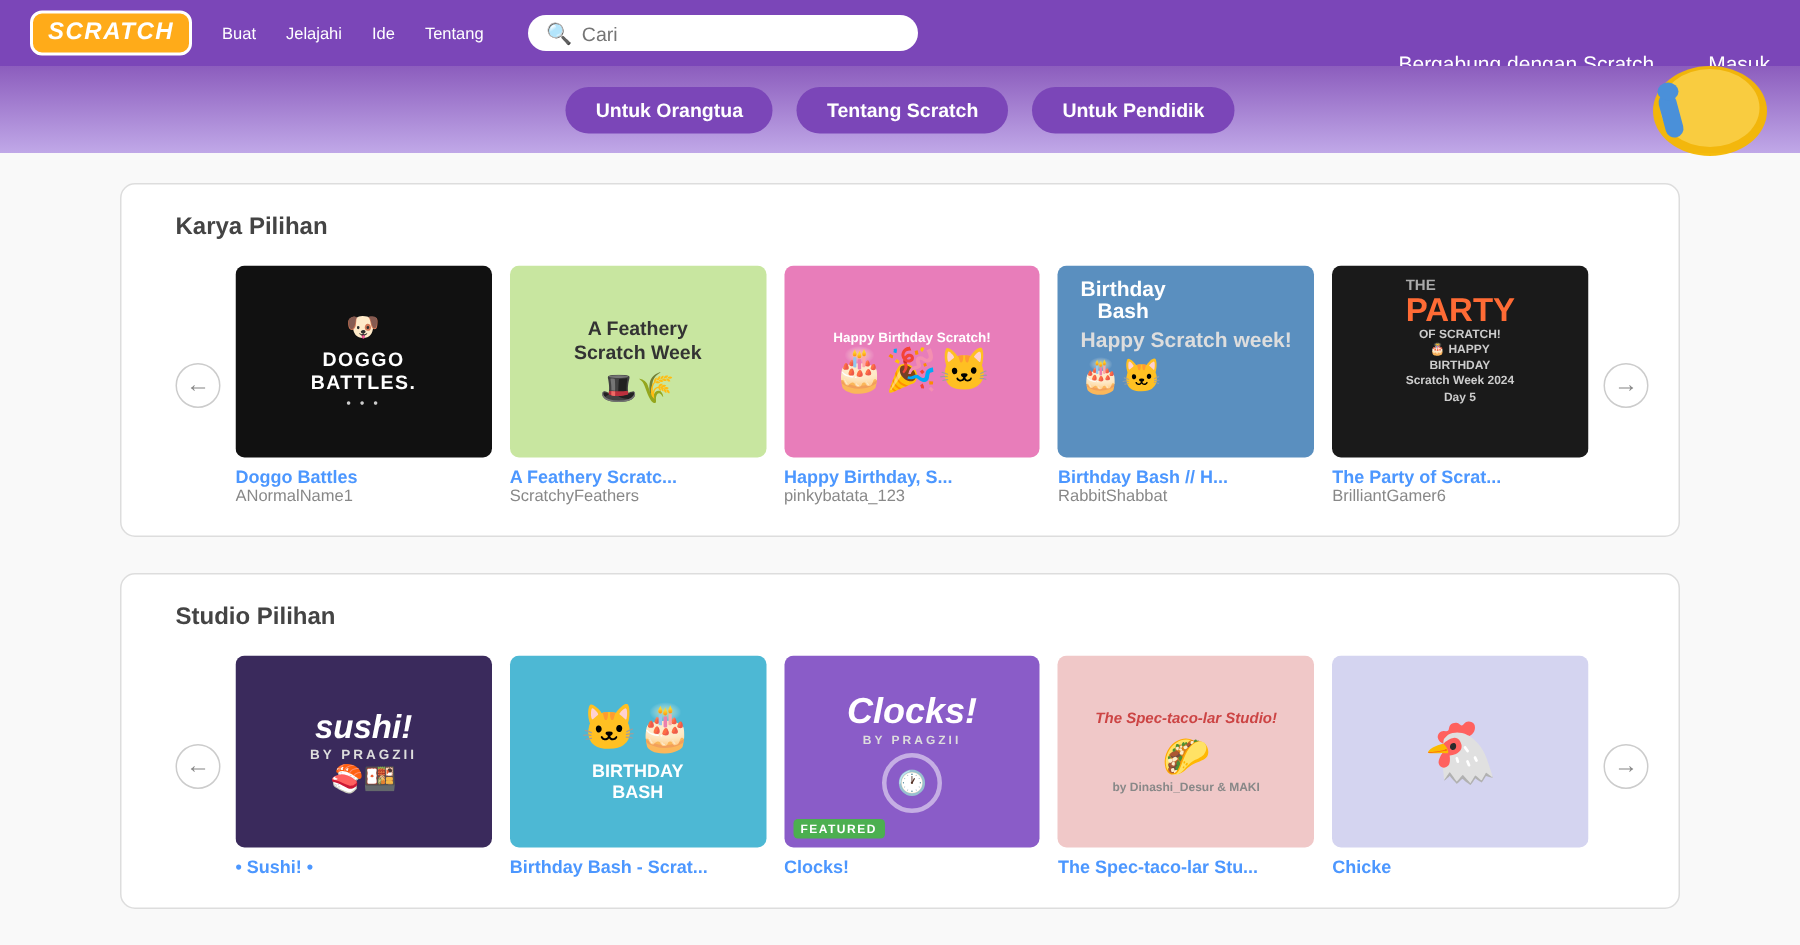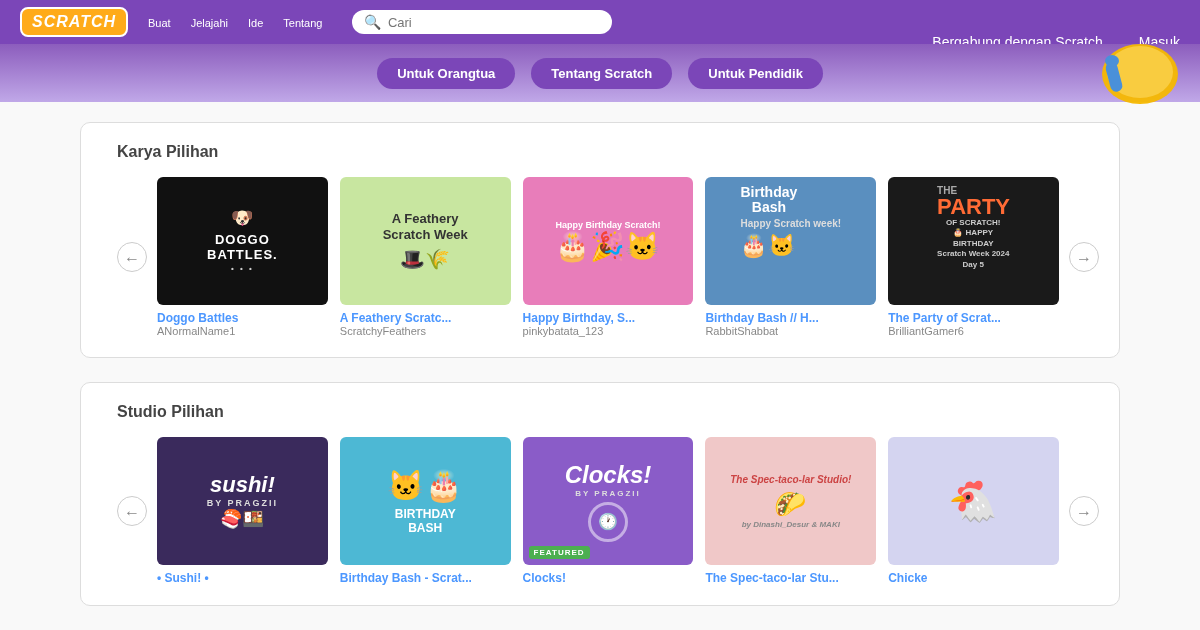--- a/index.html
+++ b/index.html
@@ -247,21 +247,21 @@
     .bbash-inner {
       display: flex;
       flex-direction: column;
       align-items: flex-start;
       justify-content: flex-start;
       height: 100%;
       padding: 8px;
       color: white;
     }
     .bbash-title { font-size: 14px; font-weight: 900; line-height: 1.1; }
-    .bbash-sub { font-size: 10px; color: #ddd; margin-top: 2px; }
+    .bbash-sub { font-size: 14px; color: #ddd; margin-top: 2px; }
 
     
     .party-inner {
       display: flex;
       flex-direction: column;
       align-items: flex-start;
       justify-content: flex-start;
       height: 100%;
       padding: 8px;
       color: white;
@@ -485,21 +485,21 @@
           </div>
           <div class="card-title">Clocks!</div>
         </div>
 
         <div class="card">
           <div class="card-thumb-wrap">
             <div class="card-thumb thumb-taco">
               <div style="display:flex;flex-direction:column;align-items:center;justify-content:center;height:100%;padding:8px;">
                 <div style="font-size:10px;color:#c44;font-style:italic;text-align:center;font-weight:600;">The Spec-taco-lar Studio!</div>
                 <div style="font-size:26px;margin-top:4px;">🌮</div>
-                <div style="font-size:8px;color:#888;font-style:italic;">by Dinashi_Desur &amp; MAKI</div>
+                <div style="font-size:8px;color:#888;">by Dinashi_Desur &amp; MAKI</div>
               </div>
             </div>
           </div>
           <div class="card-title">The Spec-taco-lar Stu...</div>
         </div>
 
         <div class="card">
           <div class="card-thumb-wrap">
             <div class="card-thumb thumb-chicken">
               <div style="display:flex;align-items:center;justify-content:center;height:100%;font-size:40px;">🐔</div>

